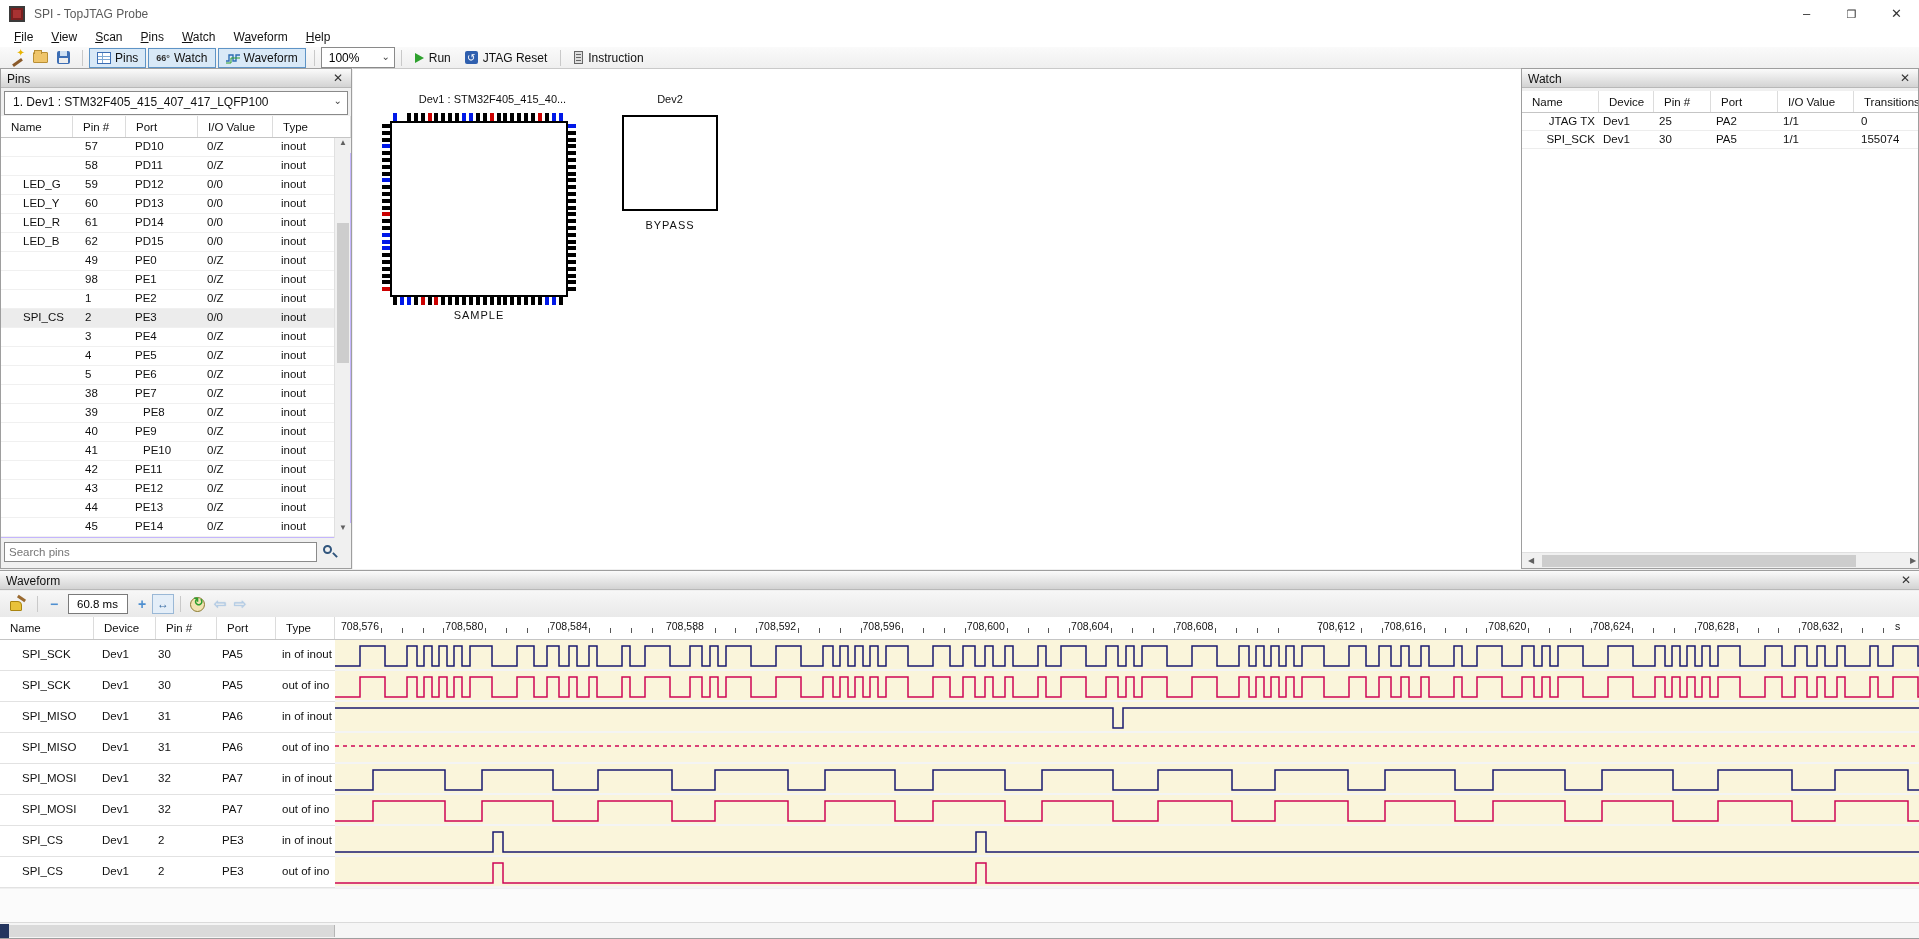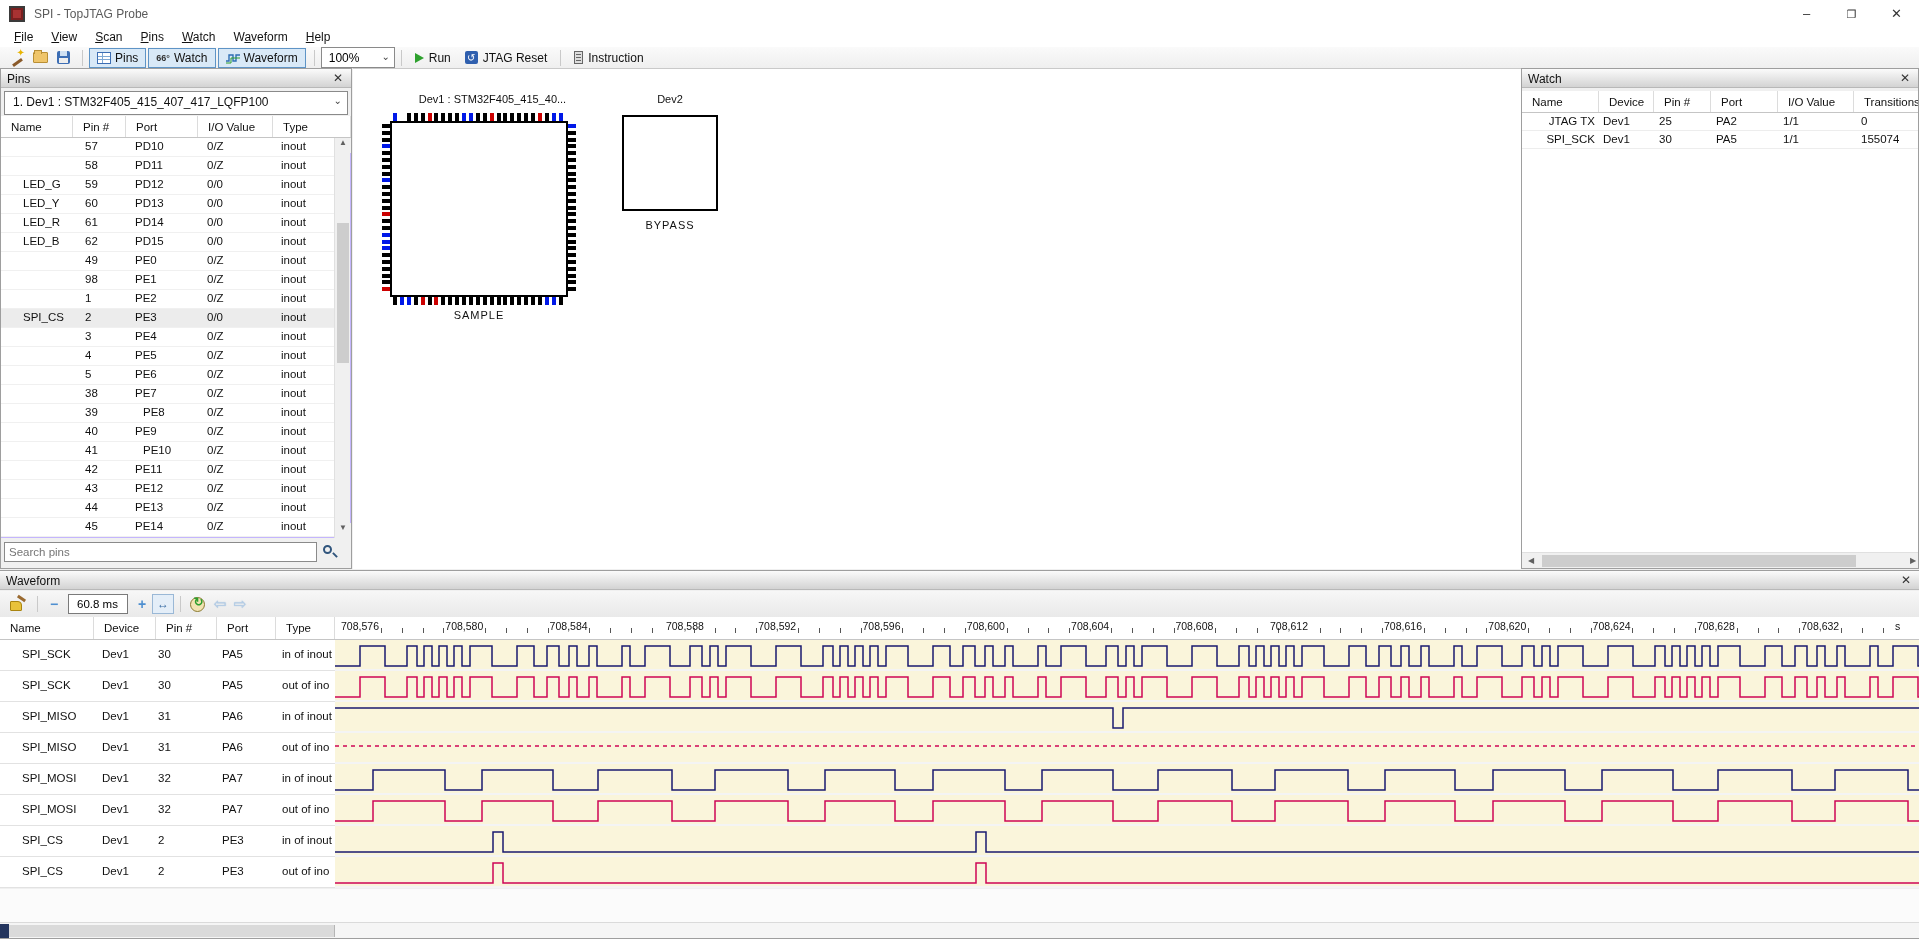--- a/index.html
+++ b/index.html
@@ -554,21 +554,21 @@
         <span class="rlabel" style="left: 755.1px;">708,604</span>
         <div class="rtick" style="left: 775.96px;"></div>
         <div class="rtick" style="left: 796.82px;"></div>
         <div class="rtick" style="left: 817.68px;"></div>
         <div class="rtick" style="left: 838.54px;"></div>
         <span class="rlabel" style="left: 859.4px;">708,608</span>
         <div class="rtick" style="left: 880.26px;"></div>
         <div class="rtick" style="left: 901.12px;"></div>
         <div class="rtick" style="left: 921.98px;"></div>
         <div class="rtick" style="left: 942.84px;"></div>
-        <span class="rlabel" style="left: 954px;">708,612</span>
+        <span class="rlabel" style="left: 1001px;">708,612</span>
         <div class="rtick" style="left: 984.56px;"></div>
         <div class="rtick" style="left: 1005.42px;"></div>
         <div class="rtick" style="left: 1026.28px;"></div>
         <div class="rtick" style="left: 1047.14px;"></div>
         <span class="rlabel" style="left: 1068px;">708,616</span>
         <div class="rtick" style="left: 1088.86px;"></div>
         <div class="rtick" style="left: 1109.72px;"></div>
         <div class="rtick" style="left: 1130.58px;"></div>
         <div class="rtick" style="left: 1151.44px;"></div>
         <span class="rlabel" style="left: 1172.3px;">708,620</span>

